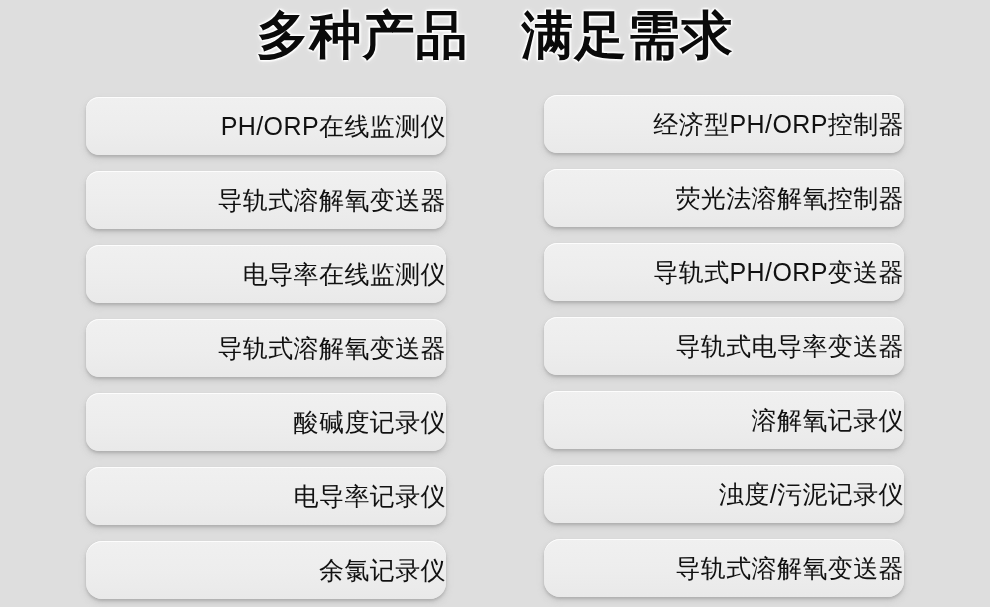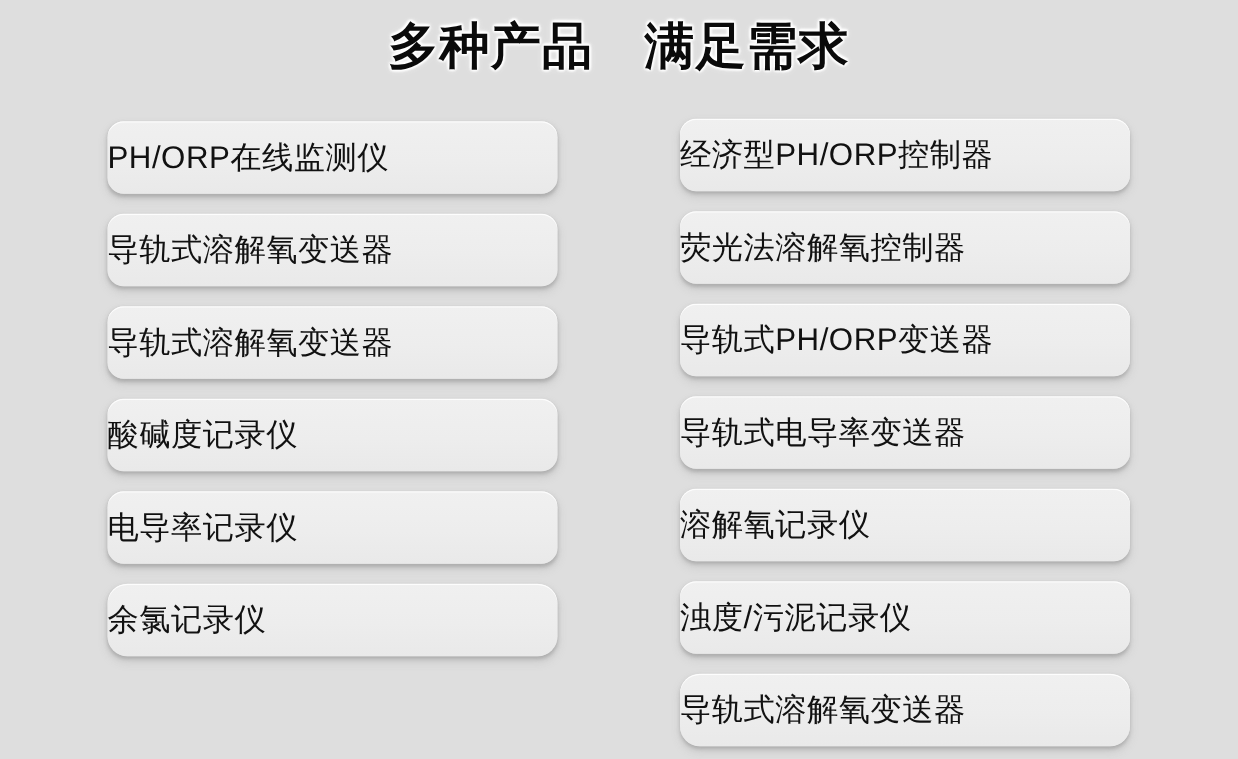--- a/index.html
+++ b/index.html
@@ -18,21 +18,21 @@
   
   .page-title {
     position: absolute;
     top: 0;
     left: 0;
     width: 990px;
     height: 72px;
     display: flex;
     align-items: center;
     justify-content: center;
-    font-size: 40px;
+    font-size: 52px;
     font-weight: bold;
     color: #0a0a0a;
     letter-spacing: 1px;
     white-space: pre;
     text-shadow:
       0 0 3px #ffffff,
       0 0 3px #ffffff,
       1px 1px 2px #ffffff,
       -1px -1px 2px #ffffff,
       1px -1px 2px #ffffff,
@@ -66,21 +66,21 @@
     height: 58px;
     margin-bottom: 16px;
     border-radius: 13px;
     background: linear-gradient(180deg, #f0f0f0 0%, #ededed 55%, #e9e9e9 100%);
     box-shadow:
       0 2px 3px rgba(150,150,150,0.55),
       0 4px 7px rgba(160,160,160,0.30),
       inset 0 1px 0 rgba(255,255,255,0.85);
     display: flex;
     align-items: center;
-    justify-content: flex-start;
+    justify-content: flex-end;
     cursor: pointer;
   }
   .product-button:last-child { margin-bottom: 0; border-radius: 16px; }
 
   .product-label {
     font-size: 25px;
     font-weight: 400;
     color: #111111;
     letter-spacing: 0.4px;
     line-height: 1;
@@ -94,20 +94,23 @@
 <div class="page-title">多种产品　满足需求</div>
 
 <div class="product-grid">
 
   <div class="product-column col-left">
     <div class="product-button">
       <span class="product-label">PH/ORP在线监测仪</span>
     </div>
     <div class="product-button">
       <span class="product-label">导轨式溶解氧变送器</span>
+    </div>
+    <div class="product-button">
+      <span class="product-label">电导率在线监测仪</span>
     </div>
     <div class="product-button">
       <span class="product-label">导轨式溶解氧变送器</span>
     </div>
     <div class="product-button">
       <span class="product-label">酸碱度记录仪</span>
     </div>
     <div class="product-button">
       <span class="product-label">电导率记录仪</span>
     </div>

